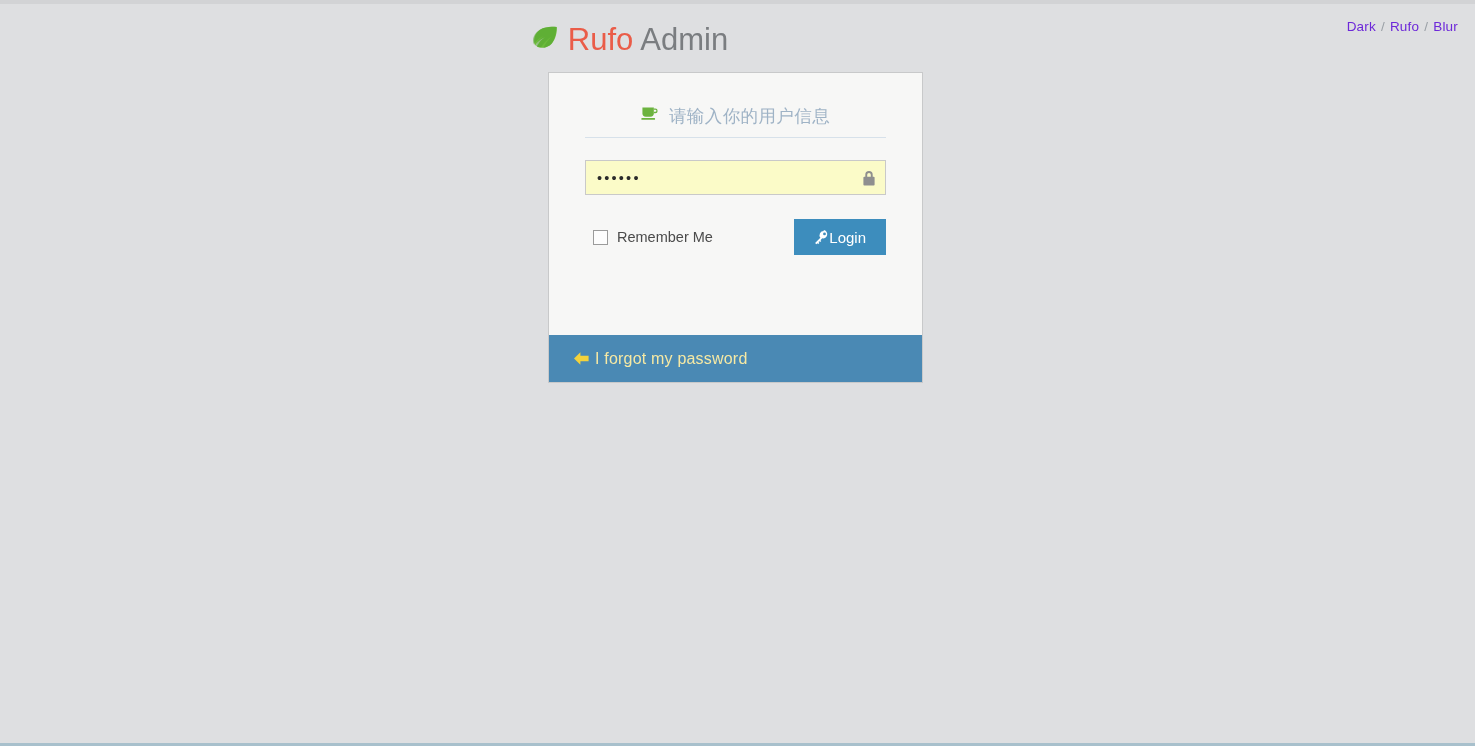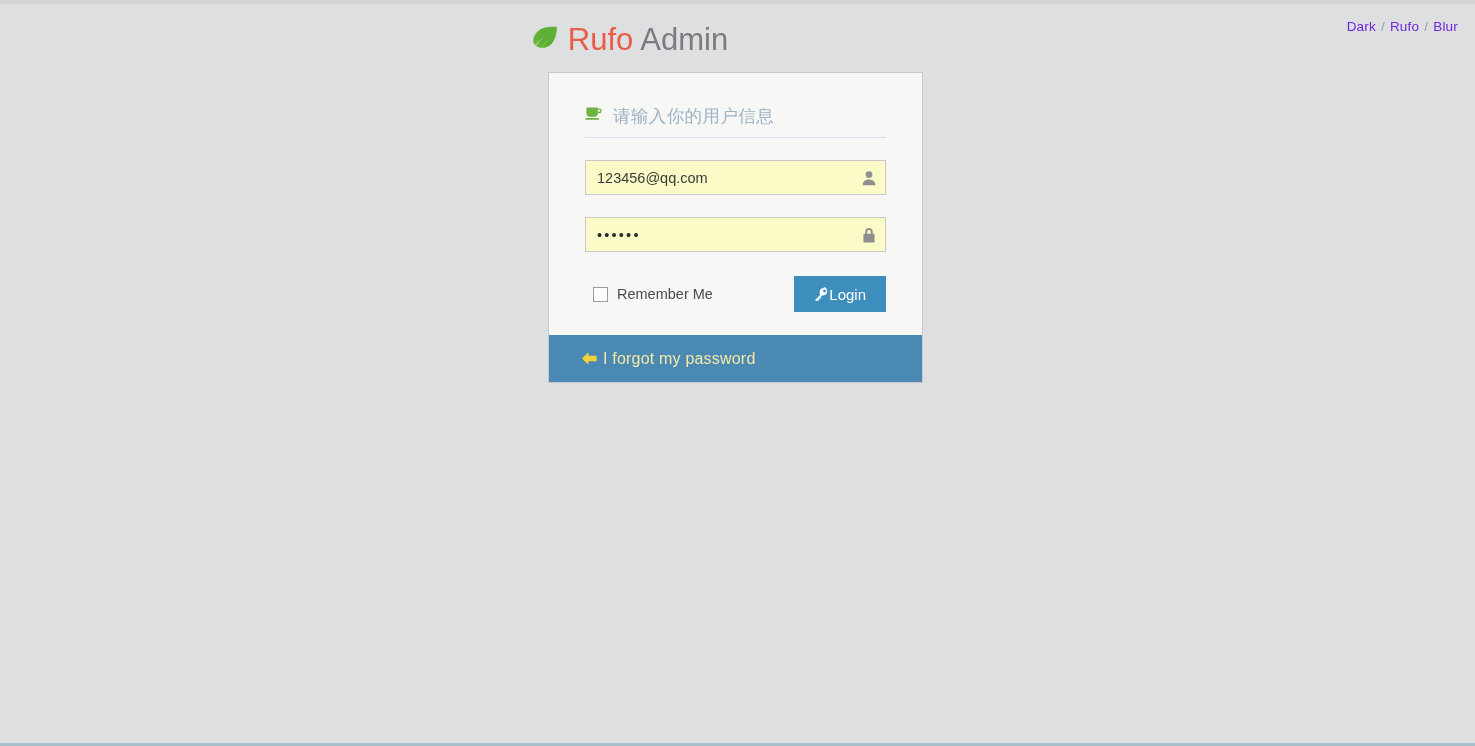--- a/index.html
+++ b/index.html
@@ -76,20 +76,21 @@
     width: 375px;
     height: 263px;
     padding: 0 36px;
   }
   .card-header {
     display: flex;
     align-items: center;
     padding-top: 31px;
     padding-bottom: 9px;
     border-bottom: 1px solid #d7e1ea;
+    justify-content: center;
   }
   .card-header .coffee-icon {
     display: inline-block;
     margin-right: 9px;
     flex: 0 0 auto;
   }
   .card-header .title-text {
     font-size: 17.5px;
     color: #9fb3c6;
     font-weight: normal;
@@ -180,21 +181,21 @@
   
   .forgot-bar {
     box-sizing: border-box;
     width: 375px;
     height: 48px;
     background: #4a89b4;
     border: 1px solid #c8c9ca;
     border-top: none;
     display: flex;
     align-items: center;
-    padding-left: 32px;
+    padding-left: 24px;
     gap: 5px;
     cursor: pointer;
   }
   .forgot-bar .arrow-icon { line-height: 0; }
   .forgot-bar .forgot-text {
     color: #f6e9a4;
     font-size: 16px;
     letter-spacing: .2px;
   }
 </style>
@@ -224,29 +225,20 @@
       <span class="coffee-icon">
         <svg width="19" height="19" viewBox="0 0 20 20" aria-hidden="true">
           <path d="M1.5 2.5h12v6.2a3.6 3.6 0 0 1-3.6 3.6H5.1A3.6 3.6 0 0 1 1.5 8.7V2.5z" fill="#6cb33f"></path>
           <path d="M13.5 3.8h1.6a2.4 2.4 0 0 1 0 4.8h-1.6V7.2h1.6a1.1 1.1 0 0 0 0-2.2h-1.6V3.8z" fill="#6cb33f"></path>
           <rect x="0.4" y="13.6" width="14.4" height="2" rx="0.6" fill="#6cb33f"></rect>
         </svg>
       </span>
       <span class="title-text">请输入你的用户信息</span>
     </div>
 
-    <div class="field">
-      <input type="text" value="123456@qq.com" style="">
-      <span class="field-icon">
-        <svg width="16" height="16" viewBox="0 0 16 16" aria-hidden="true">
-          <circle cx="8" cy="4.6" r="3.4" fill="#8f8f8f"></circle>
-          <path d="M1.6 15.2c0-3.6 2.9-5.7 6.4-5.7s6.4 2.1 6.4 5.7H1.6z" fill="#8f8f8f"></path>
-        </svg>
-      </span>
-    </div>
 
     <div class="field">
       <div class="pw-dots">••••••</div>
       <span class="field-icon">
         <svg width="16" height="17" viewBox="0 0 16 17" aria-hidden="true">
           <path d="M4.3 7.4V5.2a3.7 3.7 0 0 1 7.4 0v2.2h-1.9V5.2a1.8 1.8 0 0 0-3.6 0v2.2H4.3z" fill="#8f8f8f"></path>
           <rect x="2.4" y="7.3" width="11.2" height="8.6" rx="1" fill="#8f8f8f"></rect>
         </svg>
       </span>
     </div>

